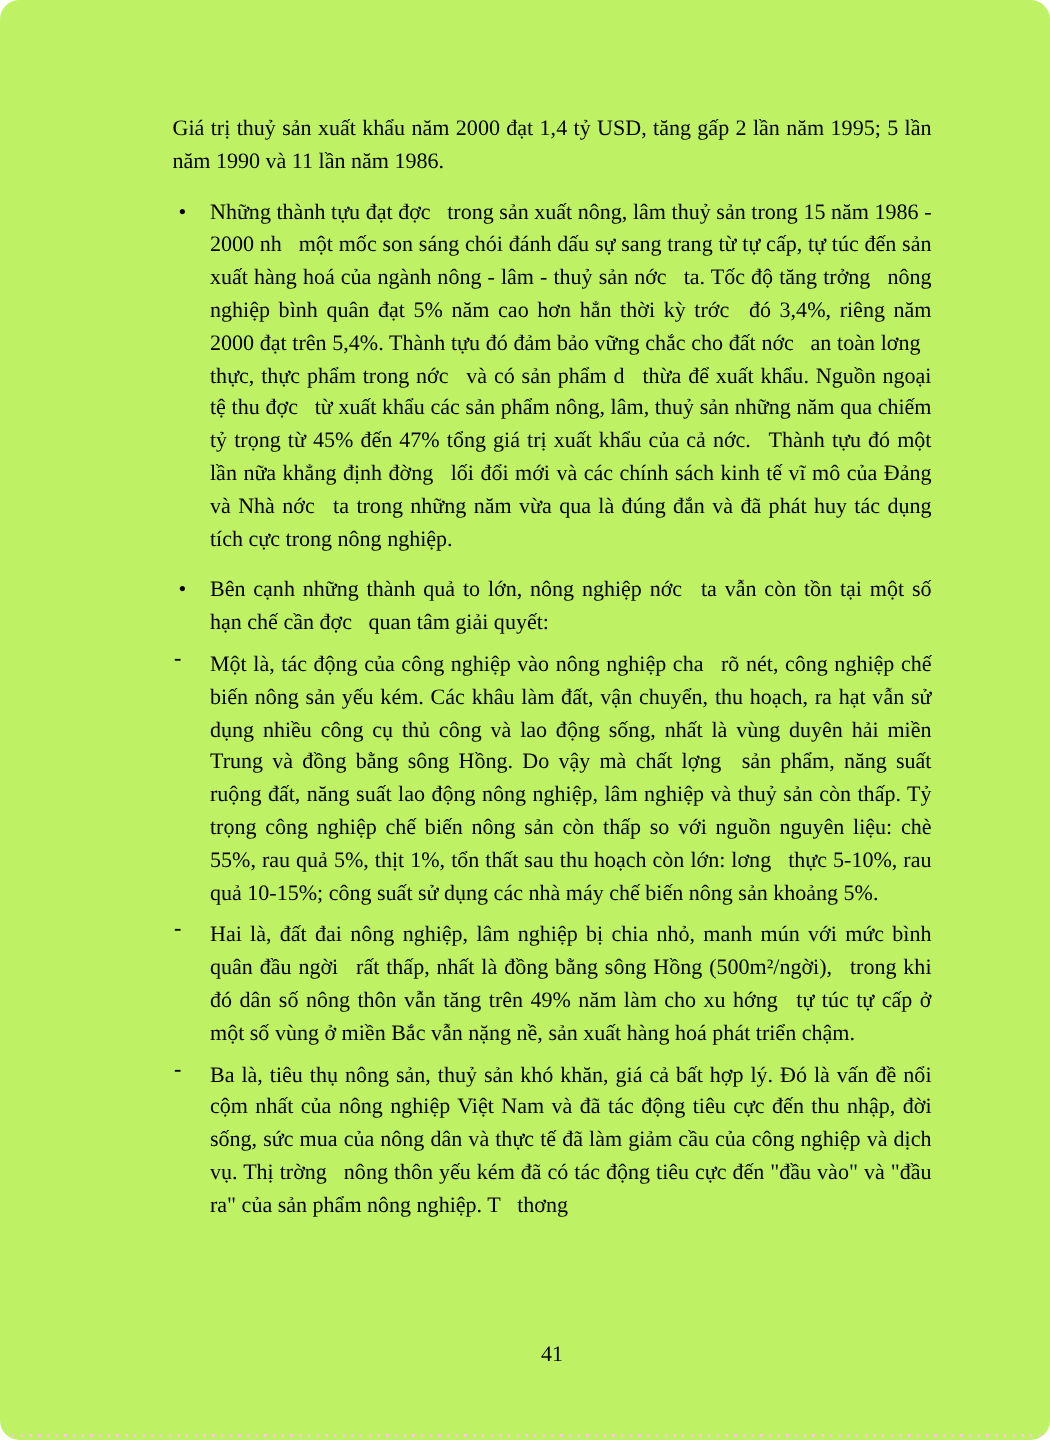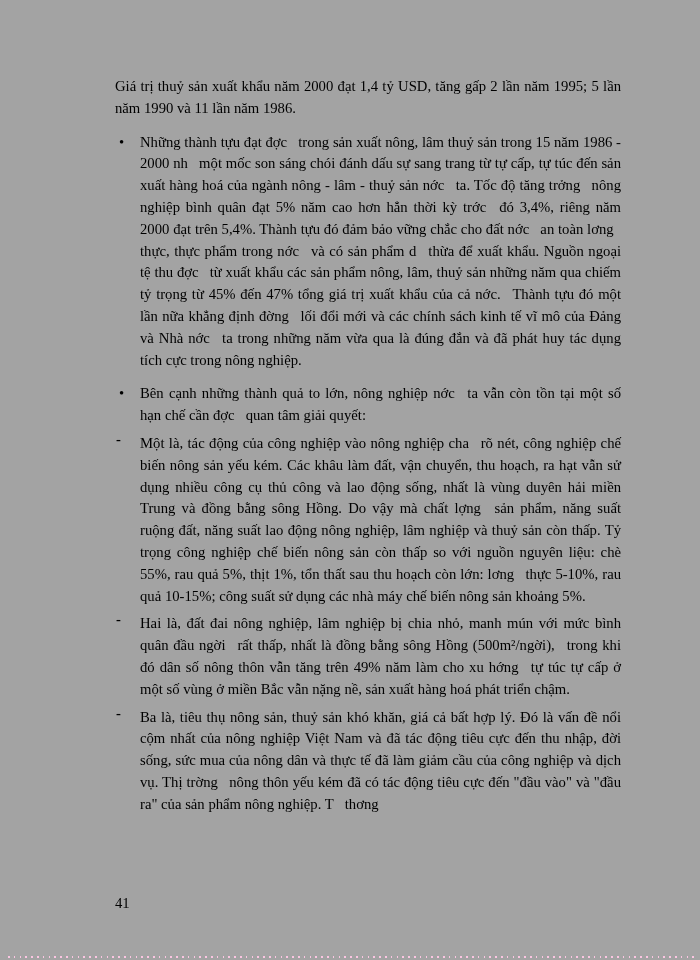--- a/index.html
+++ b/index.html
@@ -4,24 +4,25 @@
 <style>
   html, body {
     margin: 0;
     padding: 0;
     background: #ffffff;
   }
   .page {
     position: relative;
     width: 700px;
     height: 960px;
-    background: #a3a3a3;
+    background: #bef264;
     overflow: hidden;
     font-family: "Liberation Serif", "DejaVu Serif", serif;
     color: #000000;
+    border-radius: 13px;
   }
   .content {
     position: absolute;
     left: 115px;
     top: 76px;
     width: 506px;
   }
   .para {
     margin: 0 0 12px 0;
     font-size: 14.7px;
@@ -47,20 +48,21 @@
     top: -4px;
     font-weight: 600;
   }
   .m-sm { margin-bottom: 6px; }
   .m-lg { margin-bottom: 12px; }
   .page-number {
     position: absolute;
     top: 893px;
     left: 115px;
     width: 506px;
+    text-align: center;
     font-size: 14.7px;
     line-height: 21.8px;
     color: #000000;
   }
   .bottom-dotted-line {
     position: absolute;
     left: 8px;
     right: 6px;
     bottom: 2px;
     height: 2px;

